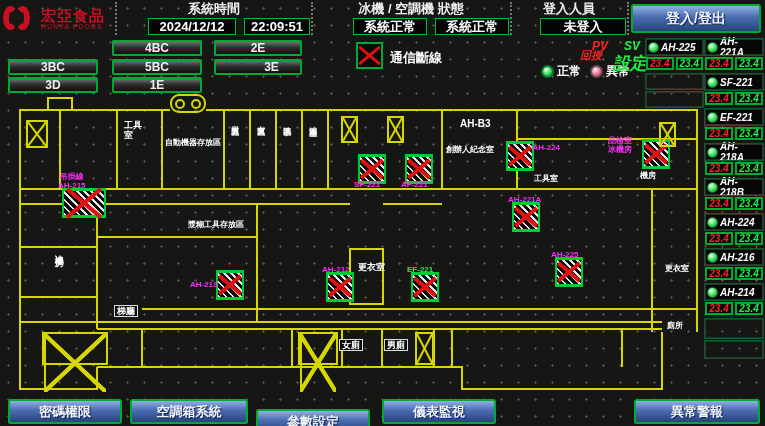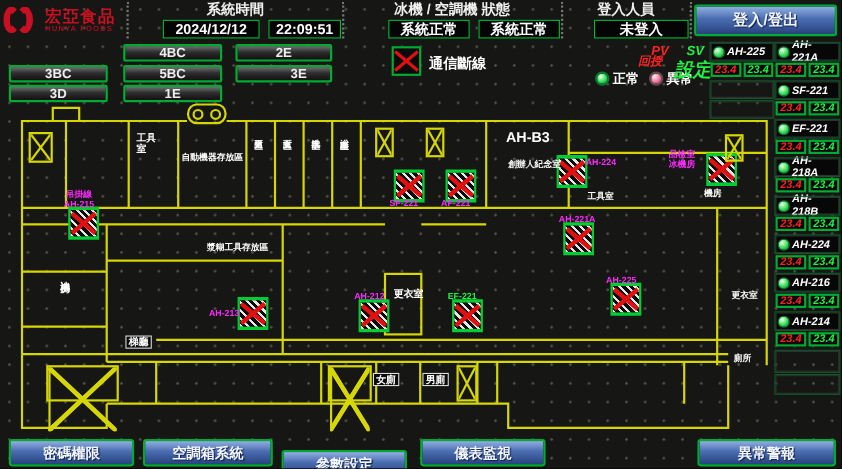--- a/index.html
+++ b/index.html
@@ -284,21 +284,21 @@
         <rect x="348" y="157" width="33" height="55"></rect>
 
         <path d="M140,217 H695"></path>
         <path d="M18,230 H660"></path>
         <path d="M18,230 V297 H95 V275"></path>
         <path d="M95,237 H660"></path>
         <path d="M95,275 H460 V297 H660 V240"></path>
         <path d="M140,237 V275 M290,237 V275 M340,237 V275 M380,237 V275 M432,237 V275 M450,237 V275 M620,237 V275"></path>
       </g>
     </svg>
-  <div class="ahu" style="left: 60px; top: 96px; width: 28px; height: 30px;">
+  <div class="ahu" style="left: 60px; top: 96px; width: 44px; height: 30px;">
         <i class="xbar a"></i>
         <i class="xbar b"></i>
         <span class="ahu-label" style="bottom: 100%; left: -6px;">吊掛線<br>AH-215</span>
       </div>
       <div class="ahu" style="left: 214px; top: 178px; width: 28px; height: 30px;">
         <i class="xbar a"></i>
         <i class="xbar b"></i>
         <span class="ahu-label" style="right: 102%; top: 8px;">AH-213</span>
       </div>
       <div class="ahu" style="left: 324px; top: 180px; width: 28px; height: 30px;">
@@ -413,22 +413,22 @@
       <div class="lift" style="left: 168px; top: 2px; width: 36px; height: 19px;">
         <i></i>
         <i></i>
       </div>
       <div class="rlabel" style="left: 122px; top: 28px;">工具<br>室</div>
       <div class="rlabel" style="left: 163px; top: 46px; font-size: 8px;">自動機器存放區</div>
       <div class="rlabel vert" style="left: 228px; top: 28px; font-size: 8px;">男更區</div>
       <div class="rlabel vert" style="left: 254px; top: 28px; font-size: 8px;">女更區</div>
       <div class="rlabel vert" style="left: 280px; top: 28px; font-size: 8px;">洗手區</div>
       <div class="rlabel vert" style="left: 306px; top: 28px; font-size: 8px;">浴塵區</div>
-      <div class="rlabel" style="left: 458px; top: 26px; font-size: 13px;">AH-B3</div>
-      <div class="rlabel" style="left: 460px; top: 53px; font-size: 8px;">創辦人紀念室</div>
+      <div class="rlabel" style="left: 458px; top: 26px; font-size: 10px;">AH-B3</div>
+      <div class="rlabel" style="left: 444px; top: 53px; font-size: 8px;">創辦人紀念室</div>
       <div class="rlabel" style="left: 495px; top: 82px; font-size: 8px; margin-left: 37px;">工具室</div>
       <div class="rlabel" style="left: 606px; top: 44px; color: rgb(255, 43, 255); font-size: 8px;">品檢室<br>冰機房</div>
       <div class="rlabel" style="left: 638px; top: 79px; font-size: 8px;">機房</div>
       <div class="rlabel" style="left: 186px; top: 128px; font-size: 8px;">漿糊工具存放區</div>
       <div class="rlabel" style="left: 356px; top: 170px; font-size: 9px;">更衣室</div>
       <div class="rlabel vert" style="left: 52px; top: 156px; font-size: 9px;">冰機房</div>
       <div class="rlabel boxed" style="left: 112px; top: 213px; font-size: 9px;">梯廳</div>
       <div class="rlabel boxed" style="left: 337px; top: 247px; font-size: 9px;">女廁</div>
       <div class="rlabel boxed" style="left: 382px; top: 247px; font-size: 9px;">男廁</div>
       <div class="rlabel" style="left: 663px; top: 172px; font-size: 8px;">更衣室</div>

